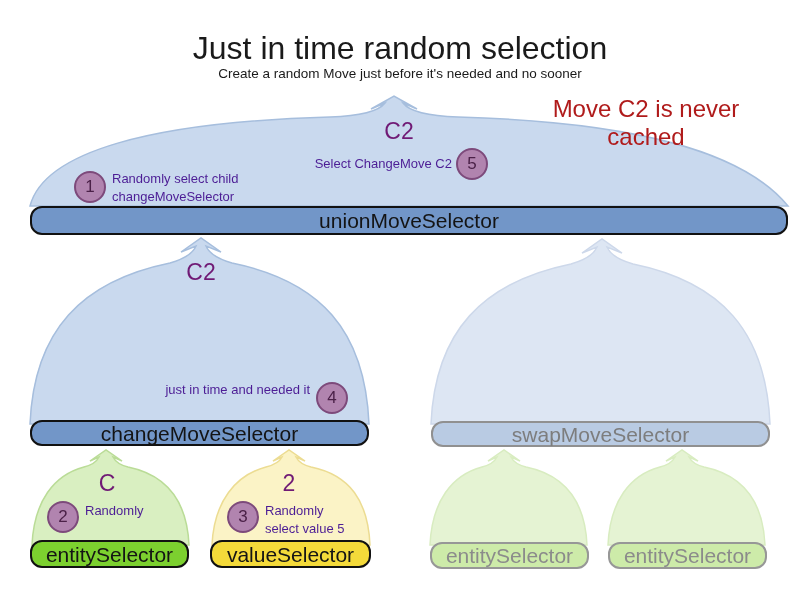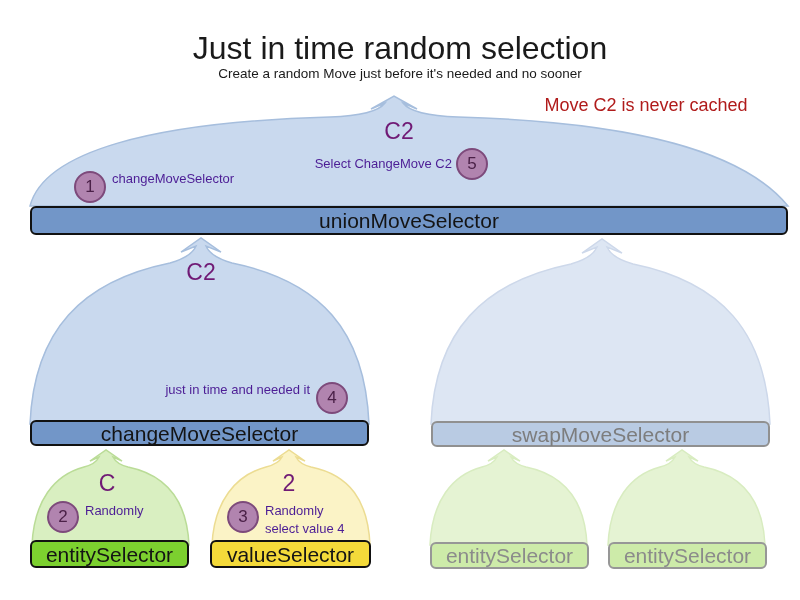--- a/index.html
+++ b/index.html
@@ -3,24 +3,24 @@
 <meta charset="utf-8">
 <style>
   html,body{margin:0;padding:0;background:#ffffff;}
   #canvas{
     position:relative;width:800px;height:600px;overflow:hidden;background:#ffffff;
     font-family:"Liberation Sans",sans-serif;
   }
   .abs{position:absolute;}
   #title{left:0;top:30px;width:800px;text-align:center;font-size:32px;color:#1a1a1a;}
   #subtitle{left:0;top:66px;width:800px;text-align:center;font-size:13.5px;color:#1a1a1a;}
-  #note{left:526px;top:95px;width:240px;text-align:center;font-size:18px;color:#b01b1b;}
+  #note{left:526px;top:95px;width:240px;text-align:center;font-size:24px;color:#b01b1b;}
   svg.layer{left:0;top:0;}
   .bar{
-    box-sizing:border-box;text-align:center;border-radius:6px;
+    box-sizing:border-box;text-align:center;border-radius:12px;
     color:#141414;border:2px solid #111111;
   }
   .bar.blue{background:#7296c8;}
   .bar.swap{background:#b9cbe3;border-color:#909090;color:#7d7d7d;}
   .bar.green{background:#7cd02f;}
   .bar.yellow{background:#f4da3a;}
   .bar.fadedgreen{background:#cdeba9;border-color:#979797;color:#8b8b8b;}
   .movelabel{width:60px;text-align:center;font-size:23px;color:#701a75;}
   .badge{
     box-sizing:content-box;width:28px;height:28px;border-radius:50%;
@@ -62,29 +62,30 @@
   <div class="abs movelabel" style="left:77px;top:470px;">C</div>
   <div class="abs movelabel" style="left:259px;top:470px;">2</div>
 
   <div class="abs badge" style="left:74px;top:171px;">1</div>
   <div class="abs badge" style="left:456px;top:148px;">5</div>
   <div class="abs badge" style="left:316px;top:382px;">4</div>
   <div class="abs badge" style="left:47px;top:501px;">2</div>
   <div class="abs badge" style="left:227px;top:501px;">3</div>
 
   <div class="abs steptext" style="left:112px;top:170px;width:160px;">
+    <div>Randomly select child</div>
     <div>changeMoveSelector</div>
   </div>
   <div class="abs steptext right" style="left:300px;top:155px;width:152px;">
     <div>Select ChangeMove C2</div>
   </div>
   <div class="abs steptext right" style="left:110px;top:381px;width:200px;">
     <div>just in time and needed it</div>
   </div>
   <div class="abs steptext" style="left:85px;top:502px;width:110px;">
     <div>Randomly</div>
   </div>
   <div class="abs steptext" style="left:265px;top:502px;width:110px;">
     <div>Randomly</div>
-    <div>select value 4</div>
+    <div>select value 5</div>
   </div>
 
 </div>
 
 </body></html>

